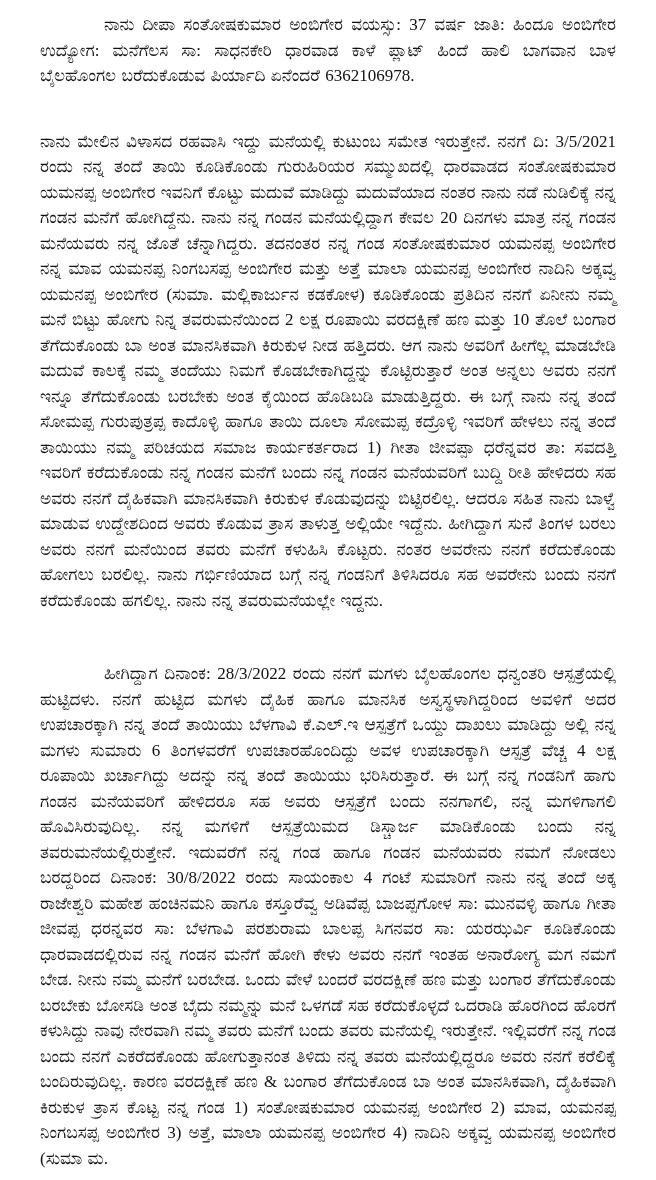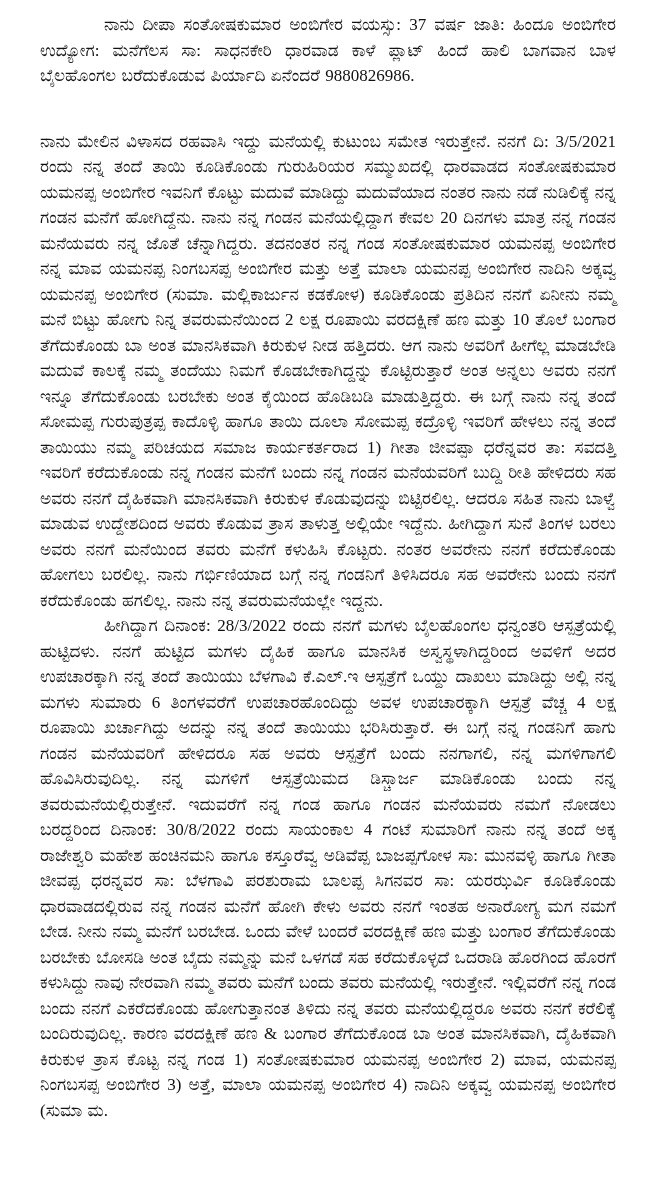--- a/index.html
+++ b/index.html
@@ -28,22 +28,23 @@
     text-align: justify;
     word-spacing: 1px;
   }
   .para.indent {
     text-indent: 64px;
   }
   .para + .para.gap-small {
     margin-top: 40px;
   }
   .para + .para.gap-large {
+    margin-top: 48px;
   }
 </style>
 </head>
 <body>
 
 <div class="page">
-  <p class="para indent">ನಾನು ದೀಪಾ ಸಂತೋಷಕುಮಾರ ಅಂಬಿಗೇರ ವಯಸ್ಸು: 37 ವರ್ಷ ಜಾತಿ: ಹಿಂದೂ ಅಂಬಿಗೇರ ಉದ್ಯೋಗ: ಮನೆಗೆಲಸ ಸಾ: ಸಾಧನಕೇರಿ ಧಾರವಾಡ ಕಾಳೆ ಪ್ಲಾಟ್ ಹಿಂದೆ ಹಾಲಿ ಬಾಗವಾನ ಬಾಳ ಬೈಲಹೊಂಗಲ ಬರೆದುಕೊಡುವ ಪಿರ್ಯಾದಿ ಏನೆಂದರೆ 9880826986.</p>
+  <p class="para indent">ನಾನು ದೀಪಾ ಸಂತೋಷಕುಮಾರ ಅಂಬಿಗೇರ ವಯಸ್ಸು: 37 ವರ್ಷ ಜಾತಿ: ಹಿಂದೂ ಅಂಬಿಗೇರ ಉದ್ಯೋಗ: ಮನೆಗೆಲಸ ಸಾ: ಸಾಧನಕೇರಿ ಧಾರವಾಡ ಕಾಳೆ ಪ್ಲಾಟ್ ಹಿಂದೆ ಹಾಲಿ ಬಾಗವಾನ ಬಾಳ ಬೈಲಹೊಂಗಲ ಬರೆದುಕೊಡುವ ಪಿರ್ಯಾದಿ ಏನೆಂದರೆ 6362106978.</p>
   <p class="para gap-small">ನಾನು ಮೇಲಿನ ವಿಳಾಸದ ರಹವಾಸಿ ಇದ್ದು ಮನೆಯಲ್ಲಿ ಕುಟುಂಬ ಸಮೇತ ಇರುತ್ತೇನೆ. ನನಗೆ ದಿ: 3/5/2021 ರಂದು ನನ್ನ ತಂದೆ ತಾಯಿ ಕೂಡಿಕೊಂಡು ಗುರುಹಿರಿಯರ ಸಮ್ಮುಖದಲ್ಲಿ ಧಾರವಾಡದ ಸಂತೋಷಕುಮಾರ ಯಮನಪ್ಪ ಅಂಬಿಗೇರ ಇವನಿಗೆ ಕೊಟ್ಟು ಮದುವೆ ಮಾಡಿದ್ದು ಮದುವೆಯಾದ ನಂತರ ನಾನು ನಡೆ ನುಡಿಲಿಕ್ಕೆ ನನ್ನ ಗಂಡನ ಮನೆಗೆ ಹೋಗಿದ್ದೆನು. ನಾನು ನನ್ನ ಗಂಡನ ಮನೆಯಲ್ಲಿದ್ದಾಗ ಕೇವಲ 20 ದಿನಗಳು ಮಾತ್ರ ನನ್ನ ಗಂಡನ ಮನೆಯವರು ನನ್ನ ಜೊತೆ ಚೆನ್ನಾಗಿದ್ದರು. ತದನಂತರ ನನ್ನ ಗಂಡ ಸಂತೋಷಕುಮಾರ ಯಮನಪ್ಪ ಅಂಬಿಗೇರ ನನ್ನ ಮಾವ ಯಮನಪ್ಪ ನಿಂಗಬಸಪ್ಪ ಅಂಬಿಗೇರ ಮತ್ತು ಅತ್ತೆ ಮಾಲಾ ಯಮನಪ್ಪ ಅಂಬಿಗೇರ ನಾದಿನಿ ಅಕ್ಕವ್ವ ಯಮನಪ್ಪ ಅಂಬಿಗೇರ (ಸುಮಾ. ಮಲ್ಲಿಕಾರ್ಜುನ ಕಡಕೋಳ) ಕೂಡಿಕೊಂಡು ಪ್ರತಿದಿನ ನನಗೆ ಏನೀನು ನಮ್ಮ ಮನೆ ಬಿಟ್ಟು ಹೋಗು ನಿನ್ನ ತವರುಮನೆಯಿಂದ 2 ಲಕ್ಷ ರೂಪಾಯಿ ವರದಕ್ಷಿಣೆ ಹಣ ಮತ್ತು 10 ತೊಲೆ ಬಂಗಾರ ತೆಗೆದುಕೊಂಡು ಬಾ ಅಂತ ಮಾನಸಿಕವಾಗಿ ಕಿರುಕುಳ ನೀಡ ಹತ್ತಿದರು. ಆಗ ನಾನು ಅವರಿಗೆ ಹೀಗೆಲ್ಲ ಮಾಡಬೇಡಿ ಮದುವೆ ಕಾಲಕ್ಕೆ ನಮ್ಮ ತಂದೆಯು ನಿಮಗೆ ಕೊಡಬೇಕಾಗಿದ್ದನ್ನು ಕೊಟ್ಟಿರುತ್ತಾರೆ ಅಂತ ಅನ್ನಲು ಅವರು ನನಗೆ ಇನ್ನೂ ತೆಗೆದುಕೊಂಡು ಬರಬೇಕು ಅಂತ ಕೈಯಿಂದ ಹೊಡಿಬಡಿ ಮಾಡುತ್ತಿದ್ದರು. ಈ ಬಗ್ಗೆ ನಾನು ನನ್ನ ತಂದೆ ಸೋಮಪ್ಪ ಗುರುಪುತ್ರಪ್ಪ ಕಾದೊಳ್ಳಿ ಹಾಗೂ ತಾಯಿ ದೂಲಾ ಸೋಮಪ್ಪ ಕದ್ರೊಳ್ಳಿ ಇವರಿಗೆ ಹೇಳಲು ನನ್ನ ತಂದೆ ತಾಯಿಯು ನಮ್ಮ ಪರಿಚಯದ ಸಮಾಜ ಕಾರ್ಯಕರ್ತರಾದ 1) ಗೀತಾ ಜೀವಪ್ಪಾ ಧರೆನ್ನವರ ತಾ: ಸವದತ್ತಿ ಇವರಿಗೆ ಕರೆದುಕೊಂಡು ನನ್ನ ಗಂಡನ ಮನೆಗೆ ಬಂದು ನನ್ನ ಗಂಡನ ಮನೆಯವರಿಗೆ ಬುದ್ದಿ ರೀತಿ ಹೇಳಿದರು ಸಹ ಅವರು ನನಗೆ ದೈಹಿಕವಾಗಿ ಮಾನಸಿಕವಾಗಿ ಕಿರುಕುಳ ಕೊಡುವುದನ್ನು ಬಿಟ್ಟಿರಲಿಲ್ಲ. ಆದರೂ ಸಹಿತ ನಾನು ಬಾಳ್ವೆ ಮಾಡುವ ಉದ್ದೇಶದಿಂದ ಅವರು ಕೊಡುವ ತ್ರಾಸ ತಾಳುತ್ತ ಅಲ್ಲಿಯೇ ಇದ್ದೆನು. ಹೀಗಿದ್ದಾಗ ಸುನೆ ತಿಂಗಳ ಬರಲು ಅವರು ನನಗೆ ಮನೆಯಿಂದ ತವರು ಮನೆಗೆ ಕಳುಹಿಸಿ ಕೊಟ್ಟರು. ನಂತರ ಅವರೇನು ನನಗೆ ಕರೆದುಕೊಂಡು ಹೋಗಲು ಬರಲಿಲ್ಲ. ನಾನು ಗರ್ಭಿಣಿಯಾದ ಬಗ್ಗೆ ನನ್ನ ಗಂಡನಿಗೆ ತಿಳಿಸಿದರೂ ಸಹ ಅವರೇನು ಬಂದು ನನಗೆ ಕರೆದುಕೊಂಡು ಹಗಲಿಲ್ಲ. ನಾನು ನನ್ನ ತವರುಮನೆಯಲ್ಲೇ ಇದ್ದನು.</p>
   <p class="para indent gap-large">ಹೀಗಿದ್ದಾಗ ದಿನಾಂಕ: 28/3/2022 ರಂದು ನನಗೆ ಮಗಳು ಬೈಲಹೊಂಗಲ ಧನ್ವಂತರಿ ಆಸ್ಪತ್ರೆಯಲ್ಲಿ ಹುಟ್ಟಿದಳು. ನನಗೆ ಹುಟ್ಟಿದ ಮಗಳು ದೈಹಿಕ ಹಾಗೂ ಮಾನಸಿಕ ಅಸ್ವಸ್ಥಳಾಗಿದ್ದರಿಂದ ಅವಳಿಗೆ ಅದರ ಉಪಚಾರಕ್ಕಾಗಿ ನನ್ನ ತಂದೆ ತಾಯಿಯು ಬೆಳಗಾವಿ ಕೆ.ಎಲ್.ಇ ಆಸ್ಪತ್ರೆಗೆ ಒಯ್ದು ದಾಖಲು ಮಾಡಿದ್ದು ಅಲ್ಲಿ ನನ್ನ ಮಗಳು ಸುಮಾರು 6 ತಿಂಗಳವರೆಗೆ ಉಪಚಾರಹೊಂದಿದ್ದು ಅವಳ ಉಪಚಾರಕ್ಕಾಗಿ ಆಸ್ಪತ್ರೆ ವೆಚ್ಚ 4 ಲಕ್ಷ ರೂಪಾಯಿ ಖರ್ಚಾಗಿದ್ದು ಅದನ್ನು ನನ್ನ ತಂದೆ ತಾಯಿಯು ಭರಿಸಿರುತ್ತಾರೆ. ಈ ಬಗ್ಗೆ ನನ್ನ ಗಂಡನಿಗೆ ಹಾಗು ಗಂಡನ ಮನೆಯವರಿಗೆ ಹೇಳಿದರೂ ಸಹ ಅವರು ಆಸ್ಪತ್ರೆಗೆ ಬಂದು ನನಗಾಗಲಿ, ನನ್ನ ಮಗಳಿಗಾಗಲಿ ಹೊವಿಸಿರುವುದಿಲ್ಲ. ನನ್ನ ಮಗಳಿಗೆ ಆಸ್ಪತ್ರೆಯಿಮದ ಡಿಸ್ಚಾರ್ಜ ಮಾಡಿಕೊಂಡು ಬಂದು ನನ್ನ ತವರುಮನೆಯಲ್ಲಿರುತ್ತೇನೆ. ಇದುವರೆಗೆ ನನ್ನ ಗಂಡ ಹಾಗೂ ಗಂಡನ ಮನೆಯವರು ನಮಗೆ ನೋಡಲು ಬರದ್ದರಿಂದ ದಿನಾಂಕ: 30/8/2022 ರಂದು ಸಾಯಂಕಾಲ 4 ಗಂಟೆ ಸುಮಾರಿಗೆ ನಾನು ನನ್ನ ತಂದೆ ಅಕ್ಕ ರಾಜೇಶ್ವರಿ ಮಹೇಶ ಹಂಚಿನಮನಿ ಹಾಗೂ ಕಸ್ತೂರೆವ್ವ ಅಡಿವೆಪ್ಪ ಬಾಜಪ್ಪಗೋಳ ಸಾ: ಮುನವಳ್ಳಿ ಹಾಗೂ ಗೀತಾ ಜೀವಪ್ಪ ಧರನ್ನವರ ಸಾ: ಬೆಳಗಾವಿ ಪರಶುರಾಮ ಬಾಲಪ್ಪ ಸಿಗನವರ ಸಾ: ಯರಝರ್ವಿ ಕೂಡಿಕೊಂಡು ಧಾರವಾಡದಲ್ಲಿರುವ ನನ್ನ ಗಂಡನ ಮನೆಗೆ ಹೋಗಿ ಕೇಳು ಅವರು ನನಗೆ ಇಂತಹ ಅನಾರೋಗ್ಯ ಮಗ ನಮಗೆ ಬೇಡ. ನೀನು ನಮ್ಮ ಮನೆಗೆ ಬರಬೇಡ. ಒಂದು ವೇಳೆ ಬಂದರೆ ವರದಕ್ಷಿಣೆ ಹಣ ಮತ್ತು ಬಂಗಾರ ತೆಗೆದುಕೊಂಡು ಬರಬೇಕು ಬೋಸಡಿ ಅಂತ ಬೈದು ನಮ್ಮನ್ನು ಮನೆ ಒಳಗಡೆ ಸಹ ಕರೆದುಕೊಳ್ಳದೆ ಒದರಾಡಿ ಹೊರಗಿಂದ ಹೊರಗೆ ಕಳುಸಿದ್ದು ನಾವು ನೇರವಾಗಿ ನಮ್ಮ ತವರು ಮನೆಗೆ ಬಂದು ತವರು ಮನೆಯಲ್ಲಿ ಇರುತ್ತೇನೆ. ಇಲ್ಲಿವರೆಗೆ ನನ್ನ ಗಂಡ ಬಂದು ನನಗೆ ಎಕರೆದಕೊಂಡು ಹೋಗುತ್ತಾನಂತ ತಿಳಿದು ನನ್ನ ತವರು ಮನೆಯಲ್ಲಿದ್ದರೂ ಅವರು ನನಗೆ ಕರೆಲಿಕ್ಕೆ ಬಂದಿರುವುದಿಲ್ಲ. ಕಾರಣ ವರದಕ್ಷಿಣೆ ಹಣ &amp; ಬಂಗಾರ ತೆಗೆದುಕೊಂಡ ಬಾ ಅಂತ ಮಾನಸಿಕವಾಗಿ, ದೈಹಿಕವಾಗಿ ಕಿರುಕುಳ ತ್ರಾಸ ಕೊಟ್ಟ ನನ್ನ ಗಂಡ 1) ಸಂತೋಷಕುಮಾರ ಯಮನಪ್ಪ ಅಂಬಿಗೇರ 2) ಮಾವ, ಯಮನಪ್ಪ ನಿಂಗಬಸಪ್ಪ ಅಂಬಿಗೇರ 3) ಅತ್ತೆ, ಮಾಲಾ ಯಮನಪ್ಪ ಅಂಬಿಗೇರ 4) ನಾದಿನಿ ಅಕ್ಕವ್ವ ಯಮನಪ್ಪ ಅಂಬಿಗೇರ (ಸುಮಾ ಮ.</p>
 </div>
 
 </body></html>

